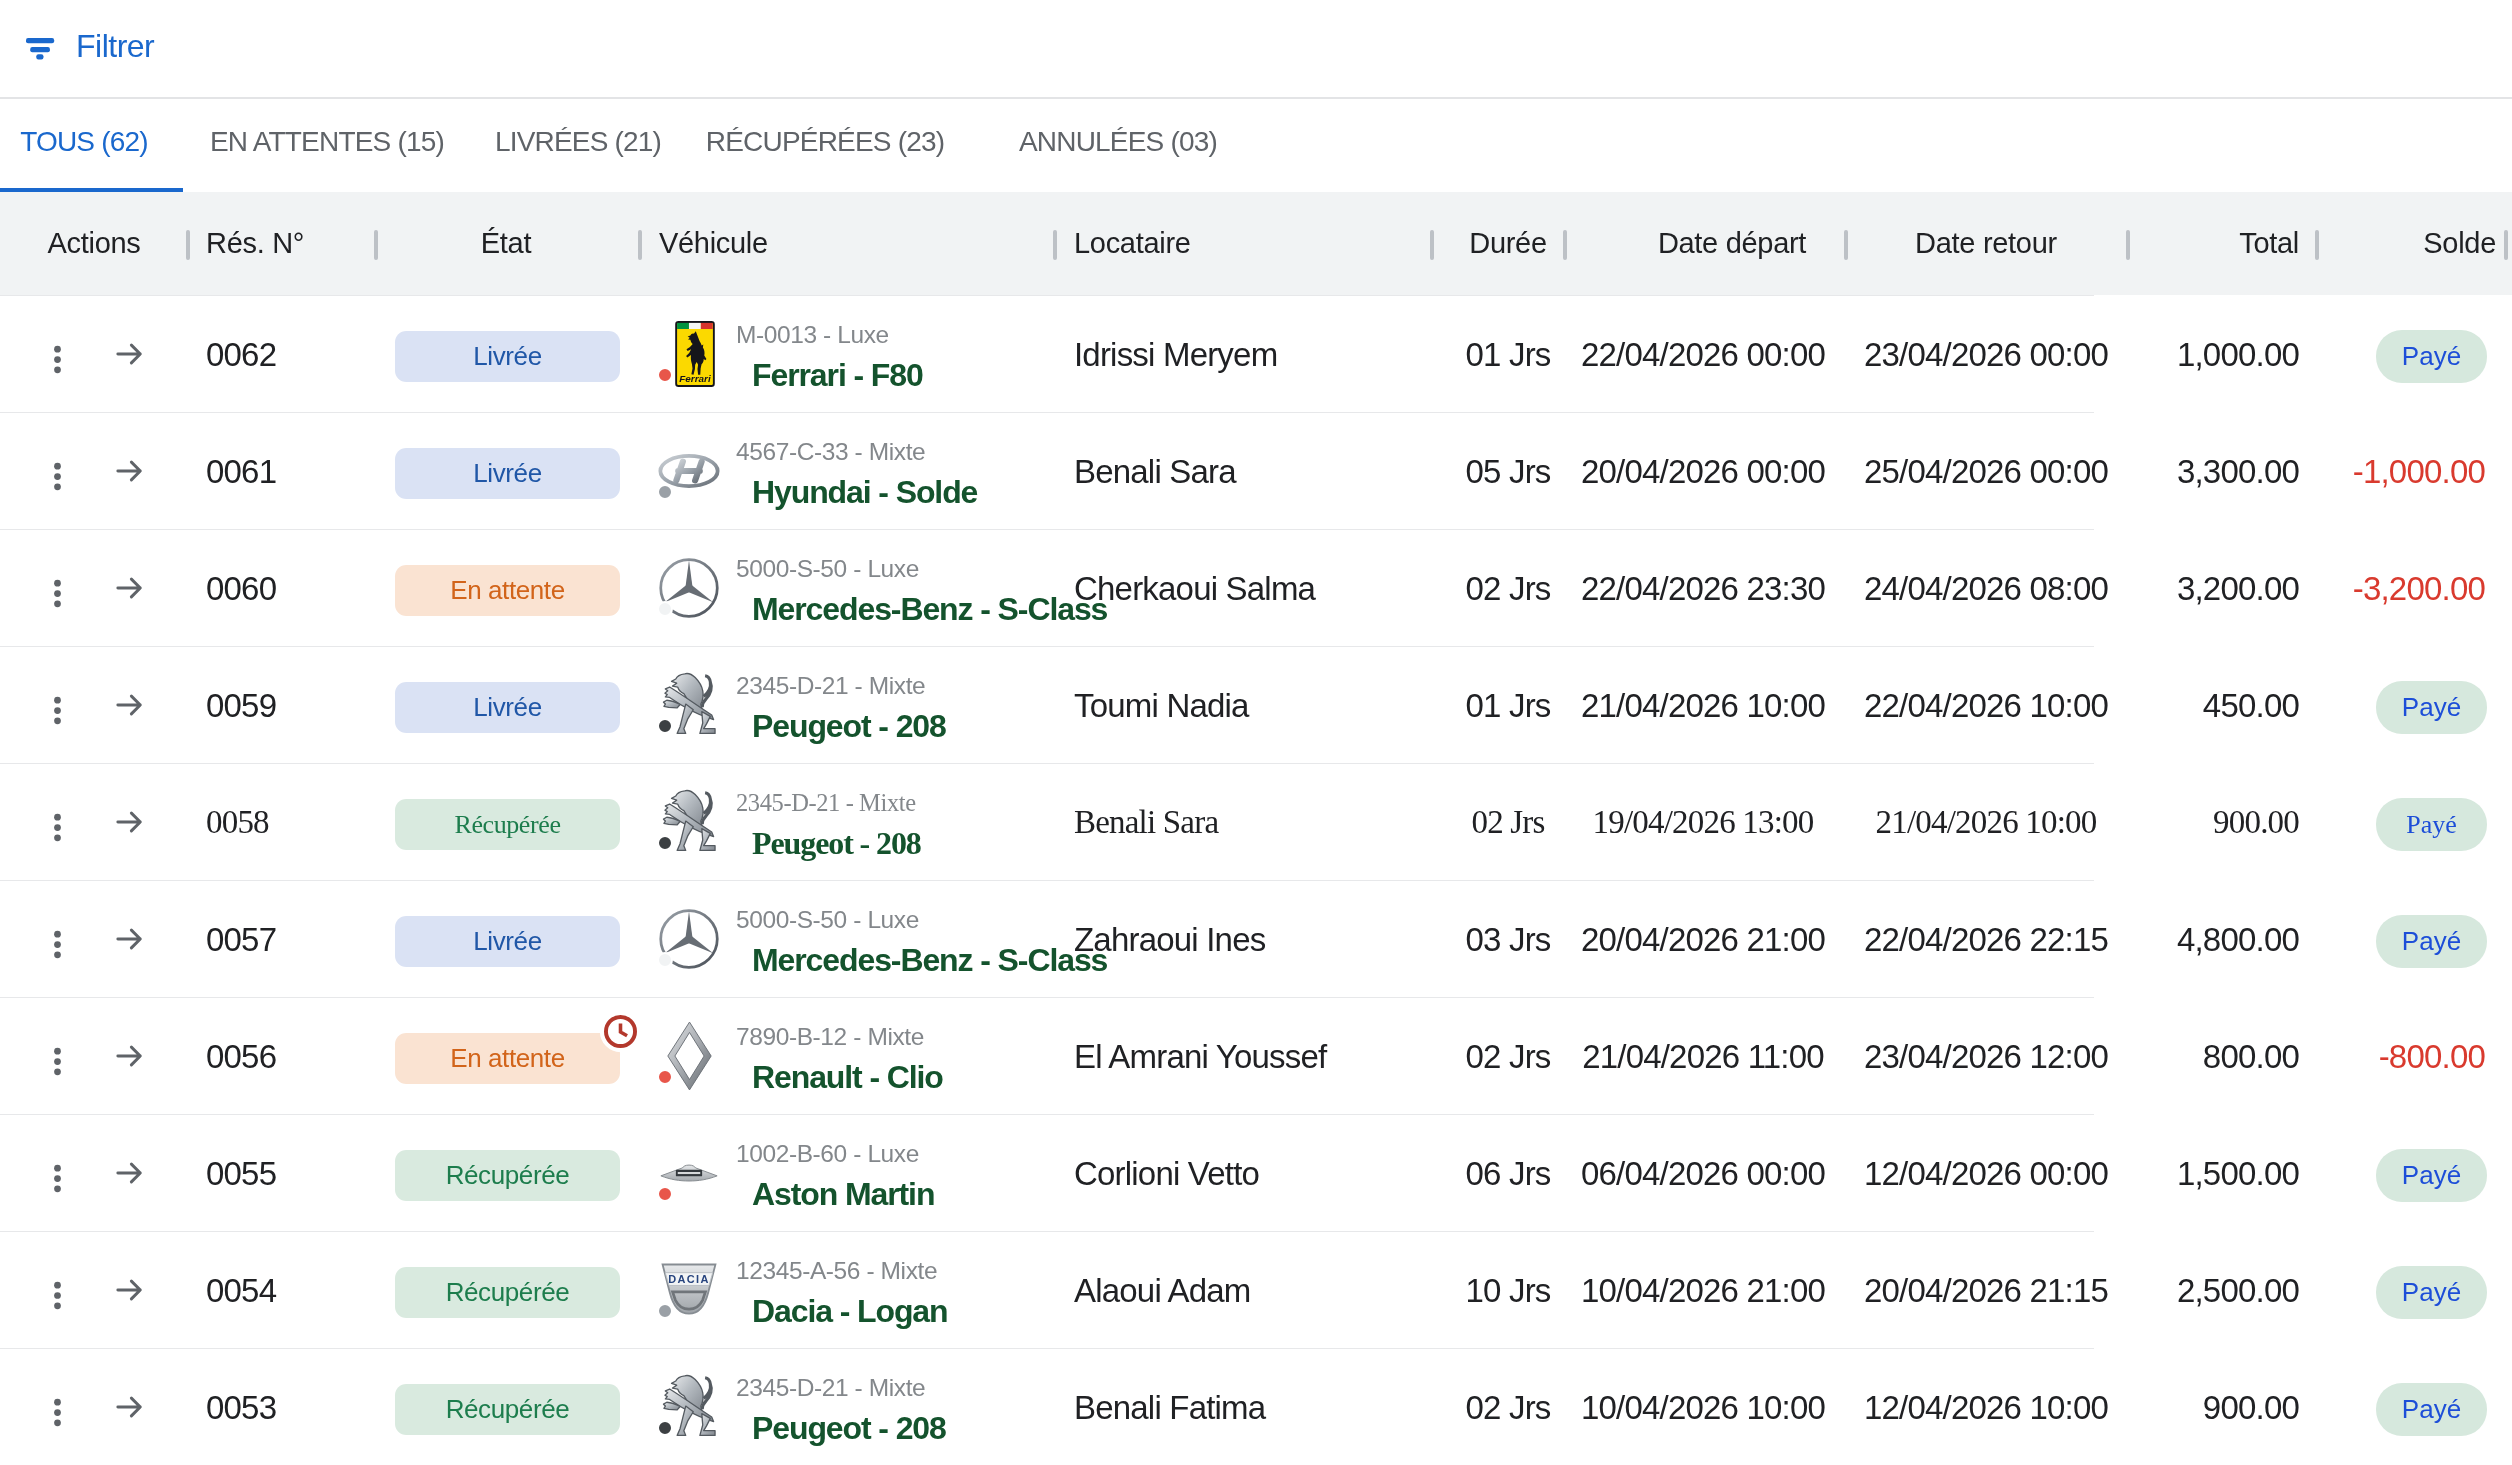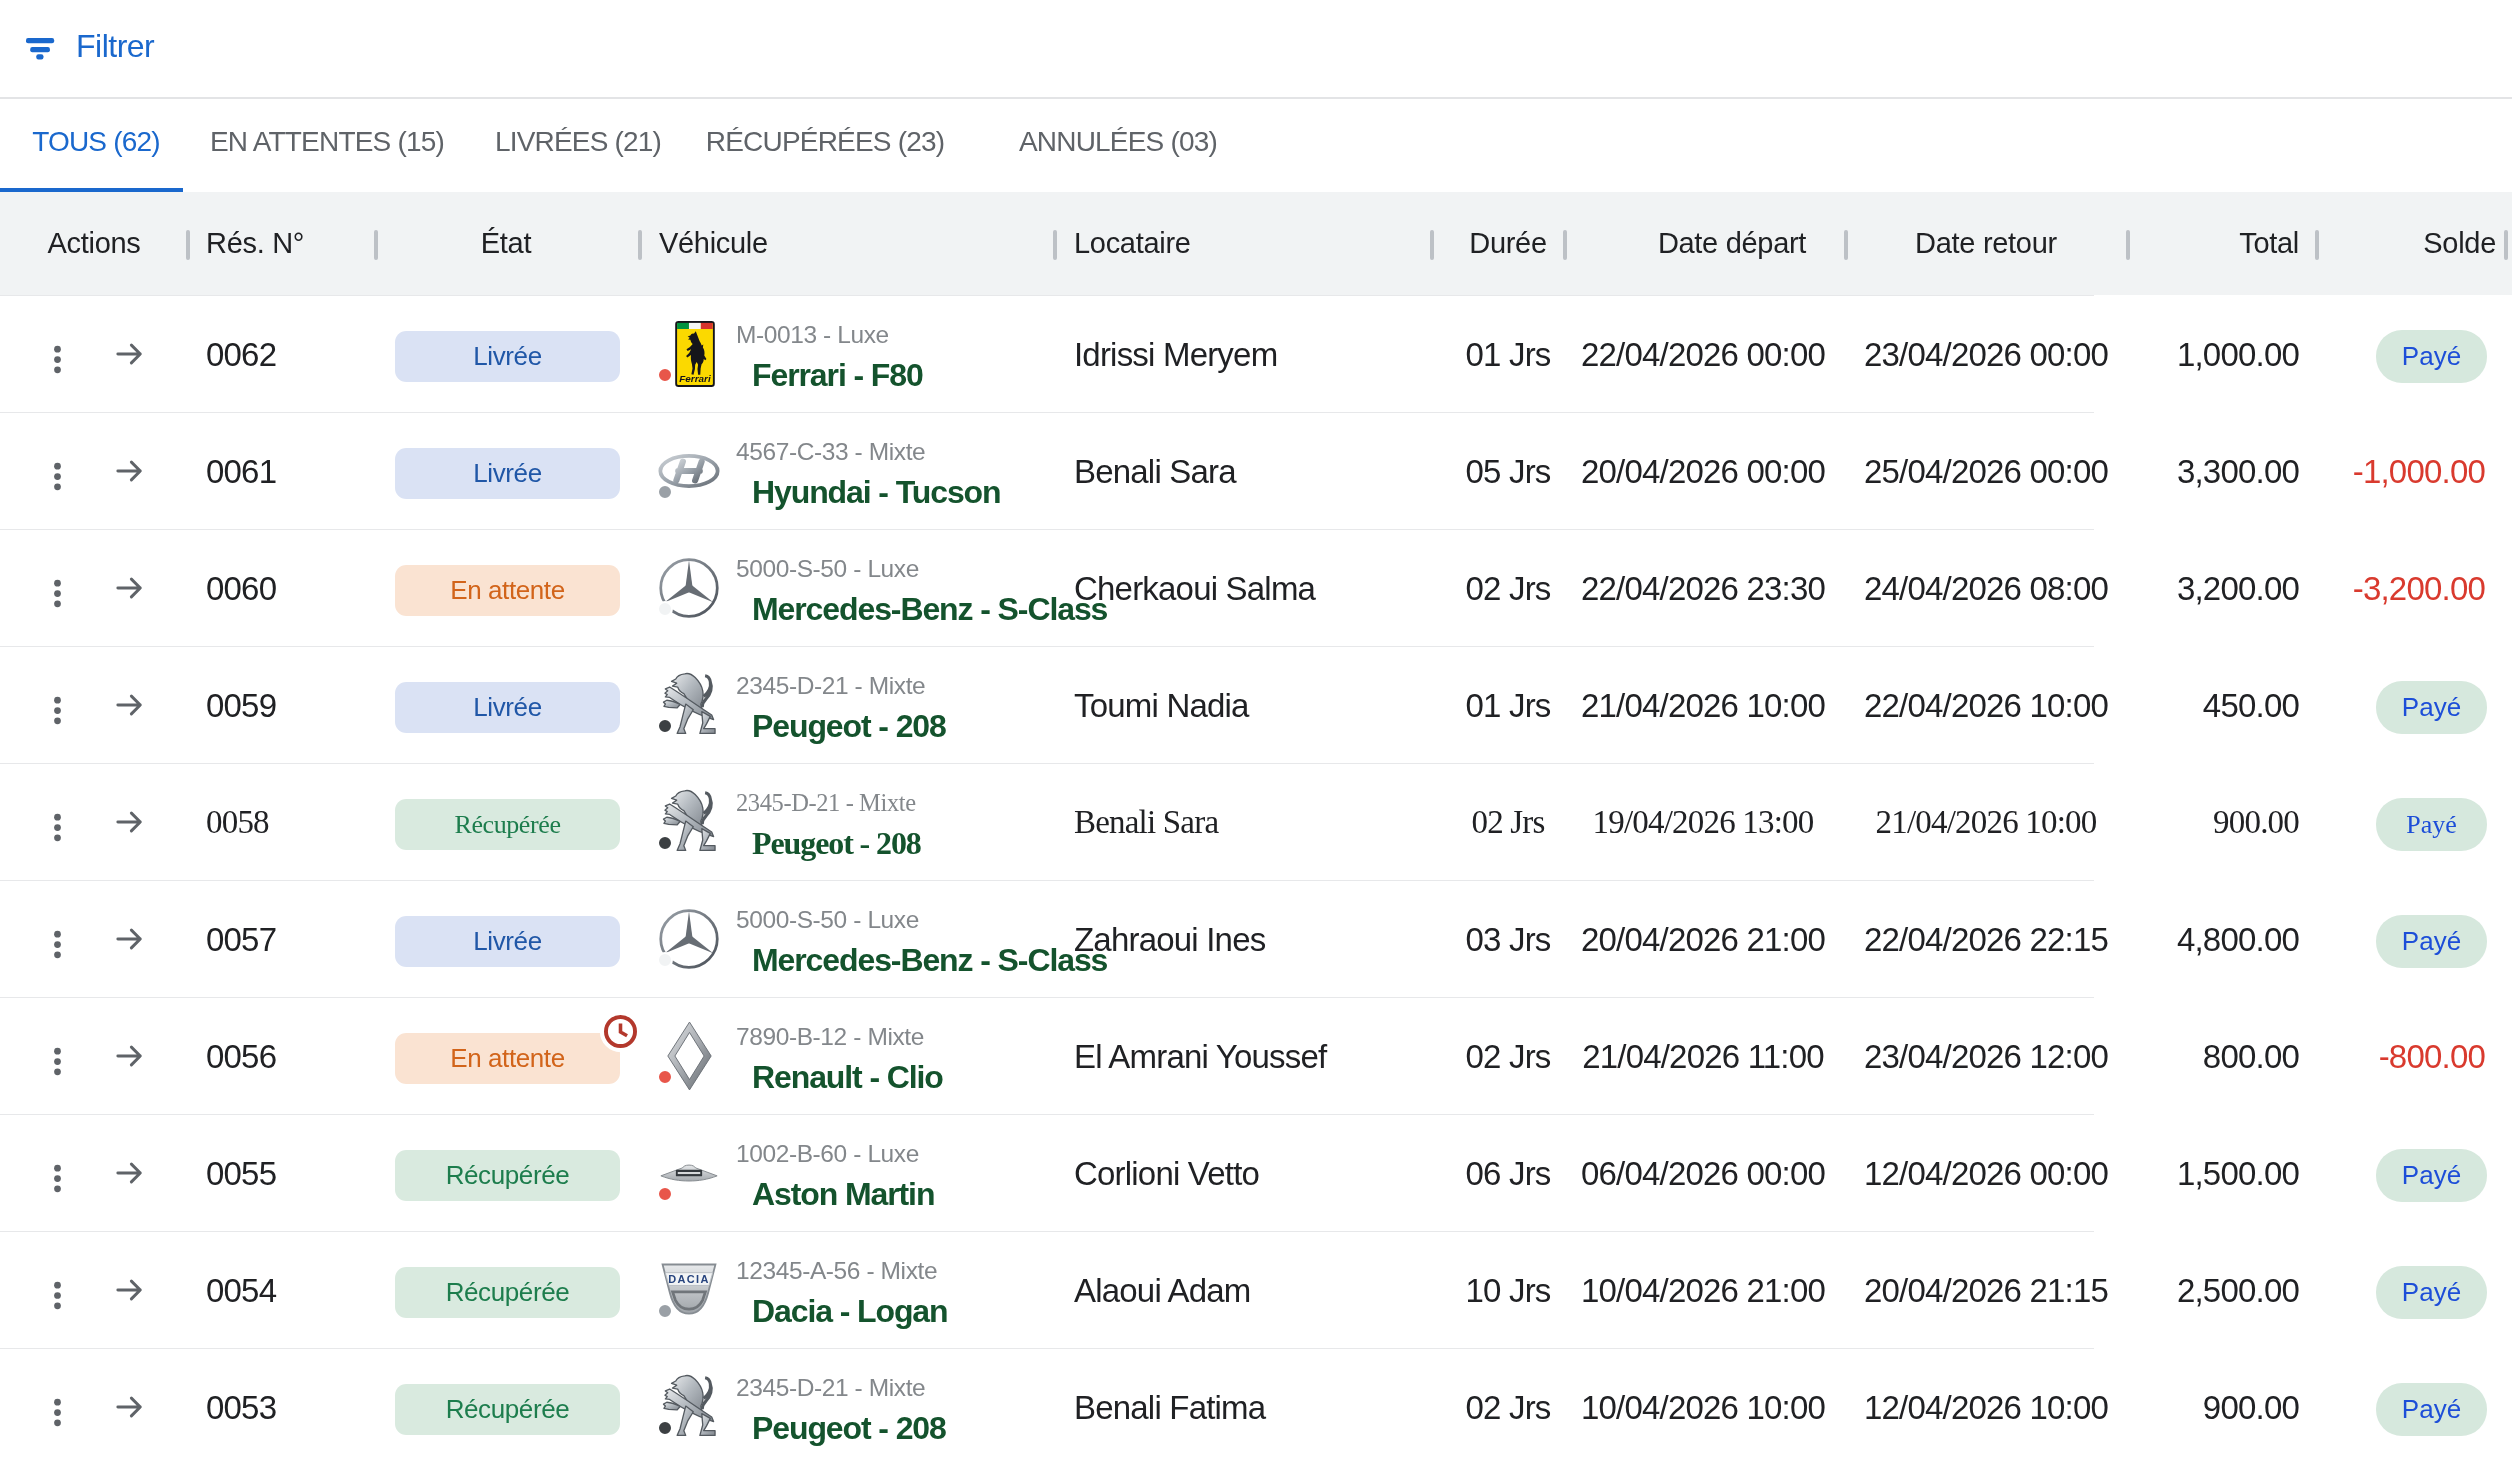--- a/index.html
+++ b/index.html
@@ -54,21 +54,21 @@
 <body>
 <div id="page">
   <svg id="filtericon" class="abs" width="30" height="24.5" viewBox="0 0 32 26">
     <rect x="0" y="0" width="30" height="5.6" rx="2.2" fill="#1a68cd"></rect>
     <rect x="4.5" y="9.5" width="21" height="5.6" rx="2.2" fill="#1a68cd"></rect>
     <rect x="11" y="17.3" width="7.6" height="5.6" rx="2.2" fill="#1a68cd"></rect>
   </svg>
   <div id="filtrer" class="abs">Filtrer</div>
   <div id="topborder" class="abs"></div>
 
-  <div class="abs tab active" style="left:96px;">TOUS (62)</div>
+  <div class="abs tab active" style="left:84px;">TOUS (62)</div>
   <div class="abs tab" style="left:327px;">EN ATTENTES (15)</div>
   <div class="abs tab" style="left:578px;">LIVRÉES (21)</div>
   <div class="abs tab" style="left:825px;">RÉCUPÉRÉES (23)</div>
   <div class="abs tab" style="left:1118px;">ANNULÉES (03)</div>
   <div id="underline" class="abs"></div>
 
   <div id="thead" class="abs"></div>
   <div class="abs h hc" style="left:94px;">Actions</div>
   <div class="abs h" style="left:206px;">Rés. N°</div>
   <div class="abs h hc" style="left:506px;">État</div>
@@ -142,21 +142,21 @@
               <stop offset="0.5" stop-color="#9aa2aa"></stop>
               <stop offset="1" stop-color="#666d75"></stop>
             </linearGradient>
           </defs>
           <ellipse cx="33" cy="18" rx="30.5" ry="16" fill="none" stroke="url(#hg)" stroke-width="4"></ellipse>
           <path d="M26.5 8 L19.5 28 M46.5 8 L39.5 28 M21.5 18 L44.5 18" stroke="url(#hg)" fill="none" stroke-width="6.5" stroke-linecap="round"></path>
         </svg>
       </div>
   <div class="abs dot gray"></div>
   <div class="abs vt1">4567-C-33 - Mixte</div>
-  <div class="abs vt2">Hyundai - Tucson</div>
+  <div class="abs vt2">Hyundai - Solde</div>
   <div class="abs loc">Benali Sara</div>
   <div class="abs dur">05 Jrs</div>
   <div class="abs d1">20/04/2026 00:00</div>
   <div class="abs d2">25/04/2026 00:00</div>
   <div class="abs tot">3,300.00</div>
   <div class="abs neg">-1,000.00</div>
 </div>
 <div class="row" style="top:529px;">
   <svg class="abs kebab" width="15" height="45" viewBox="0 0 16 48">
         <circle cx="8" cy="13" r="3.6" fill="#5f6368"></circle>

